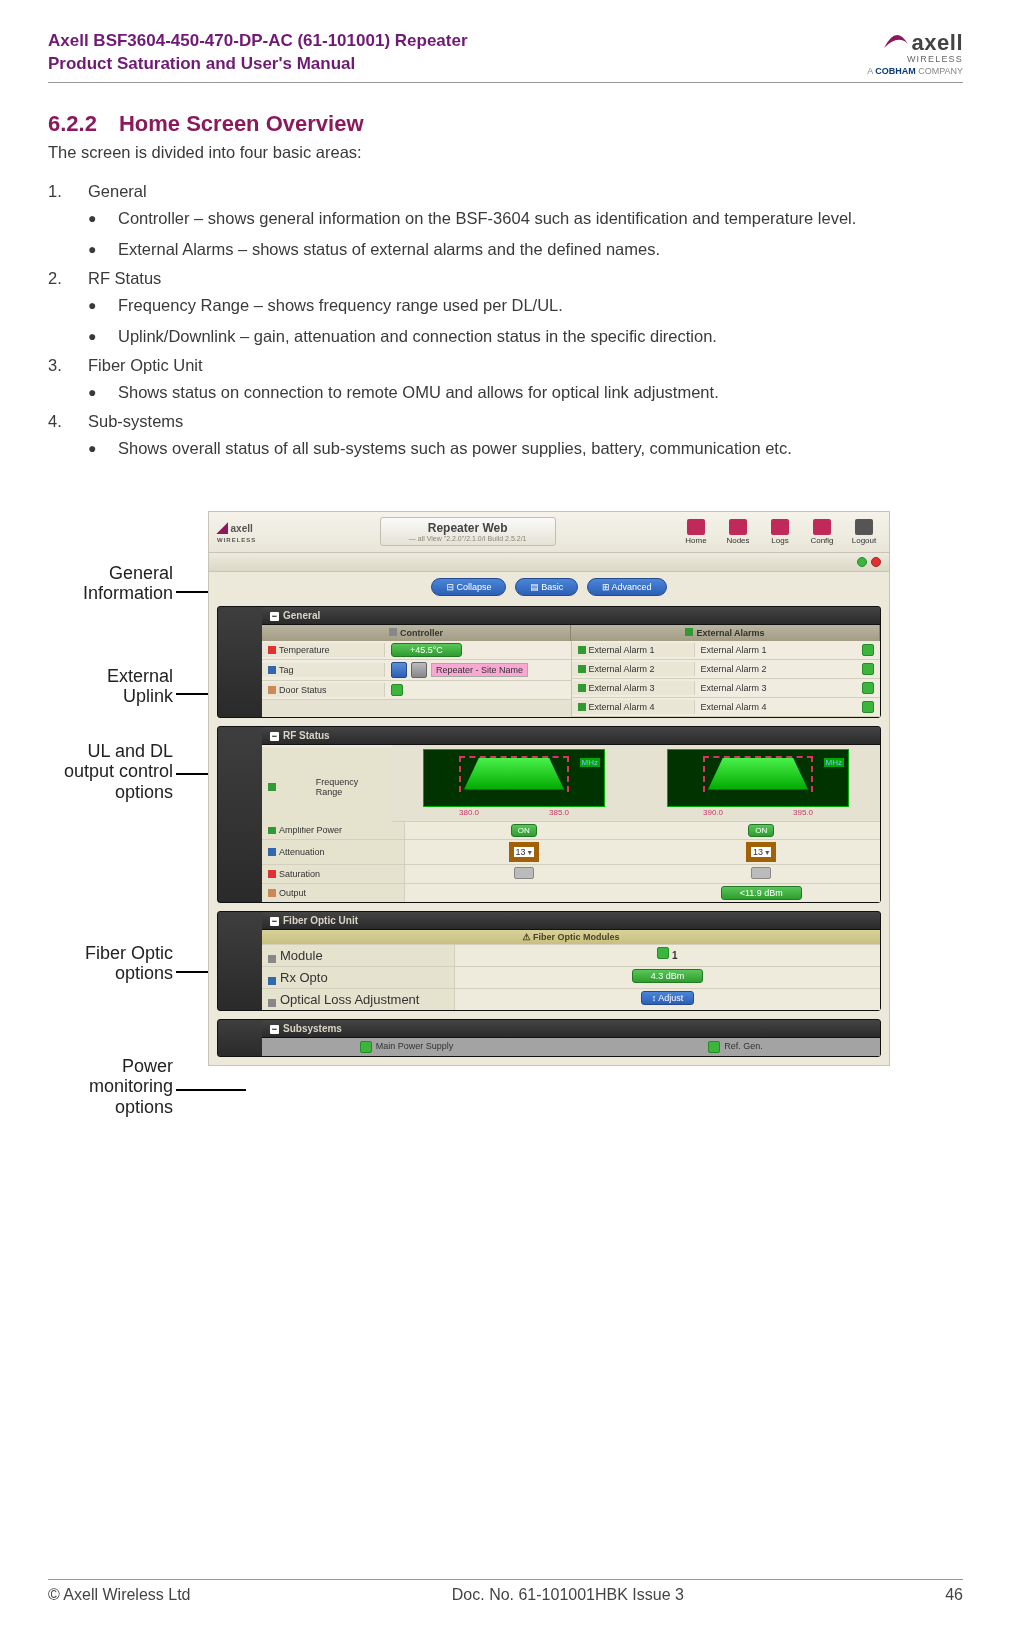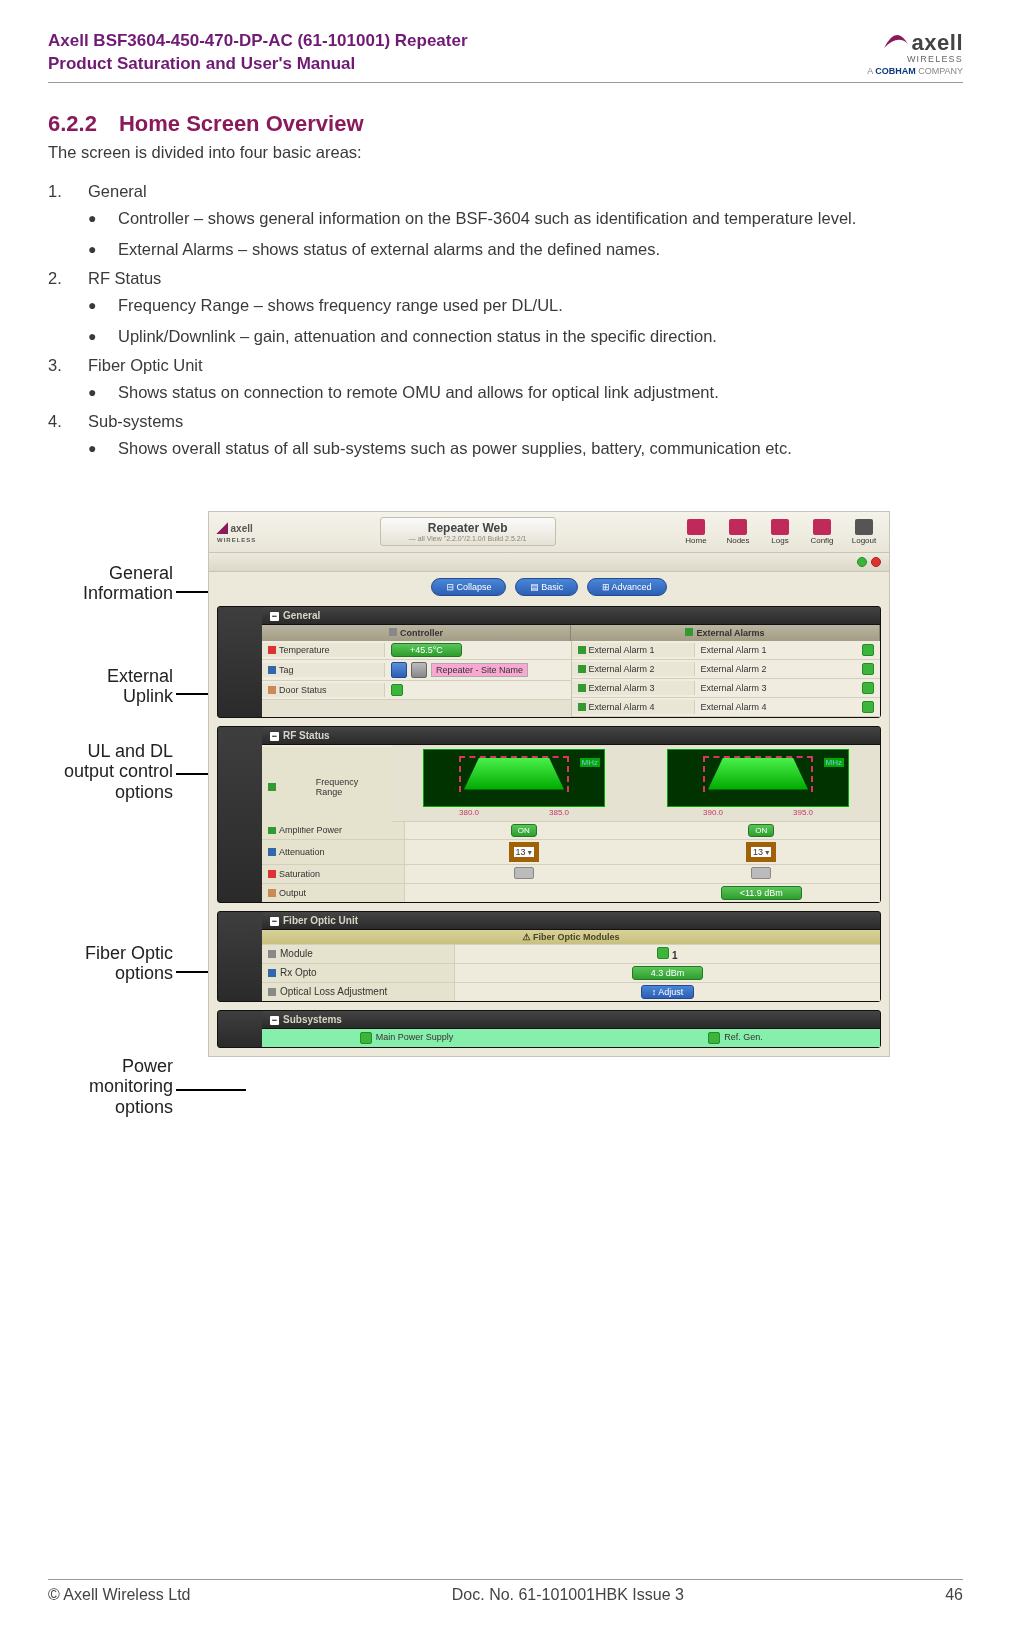--- a/index.html
+++ b/index.html
@@ -244,26 +244,26 @@
   .chart-box .mhz{ position:absolute; right:4px; top:8px; font-size:8px; color:#8bf; background:#0a0; padding:0 2px;}
   .freq-lbl{ font-size:8px; color:#c3386b; display:flex; justify-content:space-around; width:180px; margin:1px auto 0;}
   .rf-row{ display:flex; border-top:1px solid #d3cfbd; background:#eeebdc;}
   .rf-row .rlab{ width:130px; padding:3px 6px; font-size:9px; background:#e5e2ce; border-right:1px solid #d3cfbd; display:flex; align-items:center; gap:3px;}
   .rf-row .rcell{ flex:1; text-align:center; padding:2px;}
   .sel{ display:inline-block; background:#fff; border:5px solid #a16207; font-size:9px; padding:0 2px;}
   .sel::after{content:" ▾"; font-size:8px; color:#555;}
   .on-pill{ display:inline-block; background:linear-gradient(#5ac55a,#2e9e2e); color:#fff; font-size:8px; padding:1px 6px; border-radius:3px; border:1px solid #237923;}
 
   .fo-row{ display:flex; border-top:1px solid #d3cfbd; background:#eeebdc;}
-  .fo-row .flab{ width:180px; padding:3px 6px; font-size:10px; background:#e5e2ce; border-right:1px solid #d3cfbd; display:flex; gap:4px; align-items:center;}
+  .fo-row .flab{ width:180px; padding:3px 6px; font-size:13px; background:#e5e2ce; border-right:1px solid #d3cfbd; display:flex; gap:4px; align-items:flex-end;}
   .fo-row .fcell{ flex:1; text-align:center; padding:2px;}
   .adj-btn{ display:inline-block; background:linear-gradient(#4a86d8,#2c5fb5); color:#fff; font-size:9px; padding:1px 10px; border-radius:3px; border:1px solid #234a8f;}
   .yel-strip{ background:linear-gradient(#d8d29a,#c7c07f); text-align:center; font-size:9px; padding:2px; font-weight:bold; color:#4a4426;}
 
-  .sub-body{ display:flex; background:#86efac;gap:40px;}
+  .sub-body{ display:flex; background:#a3a3a3;gap:40px;}
   .sub-body > div{ flex:1; text-align:center; padding:3px; font-size:9px;}
   .sub-body .pod-green-sm{ vertical-align:middle; margin-right:4px;}
 
   .footer{
     position:absolute;
     bottom:28px; left:48px; right:48px;
     border-top:1px solid #999;
     padding-top:6px;
     display:flex; justify-content:space-between;
     font-size:16px; color:#444;

